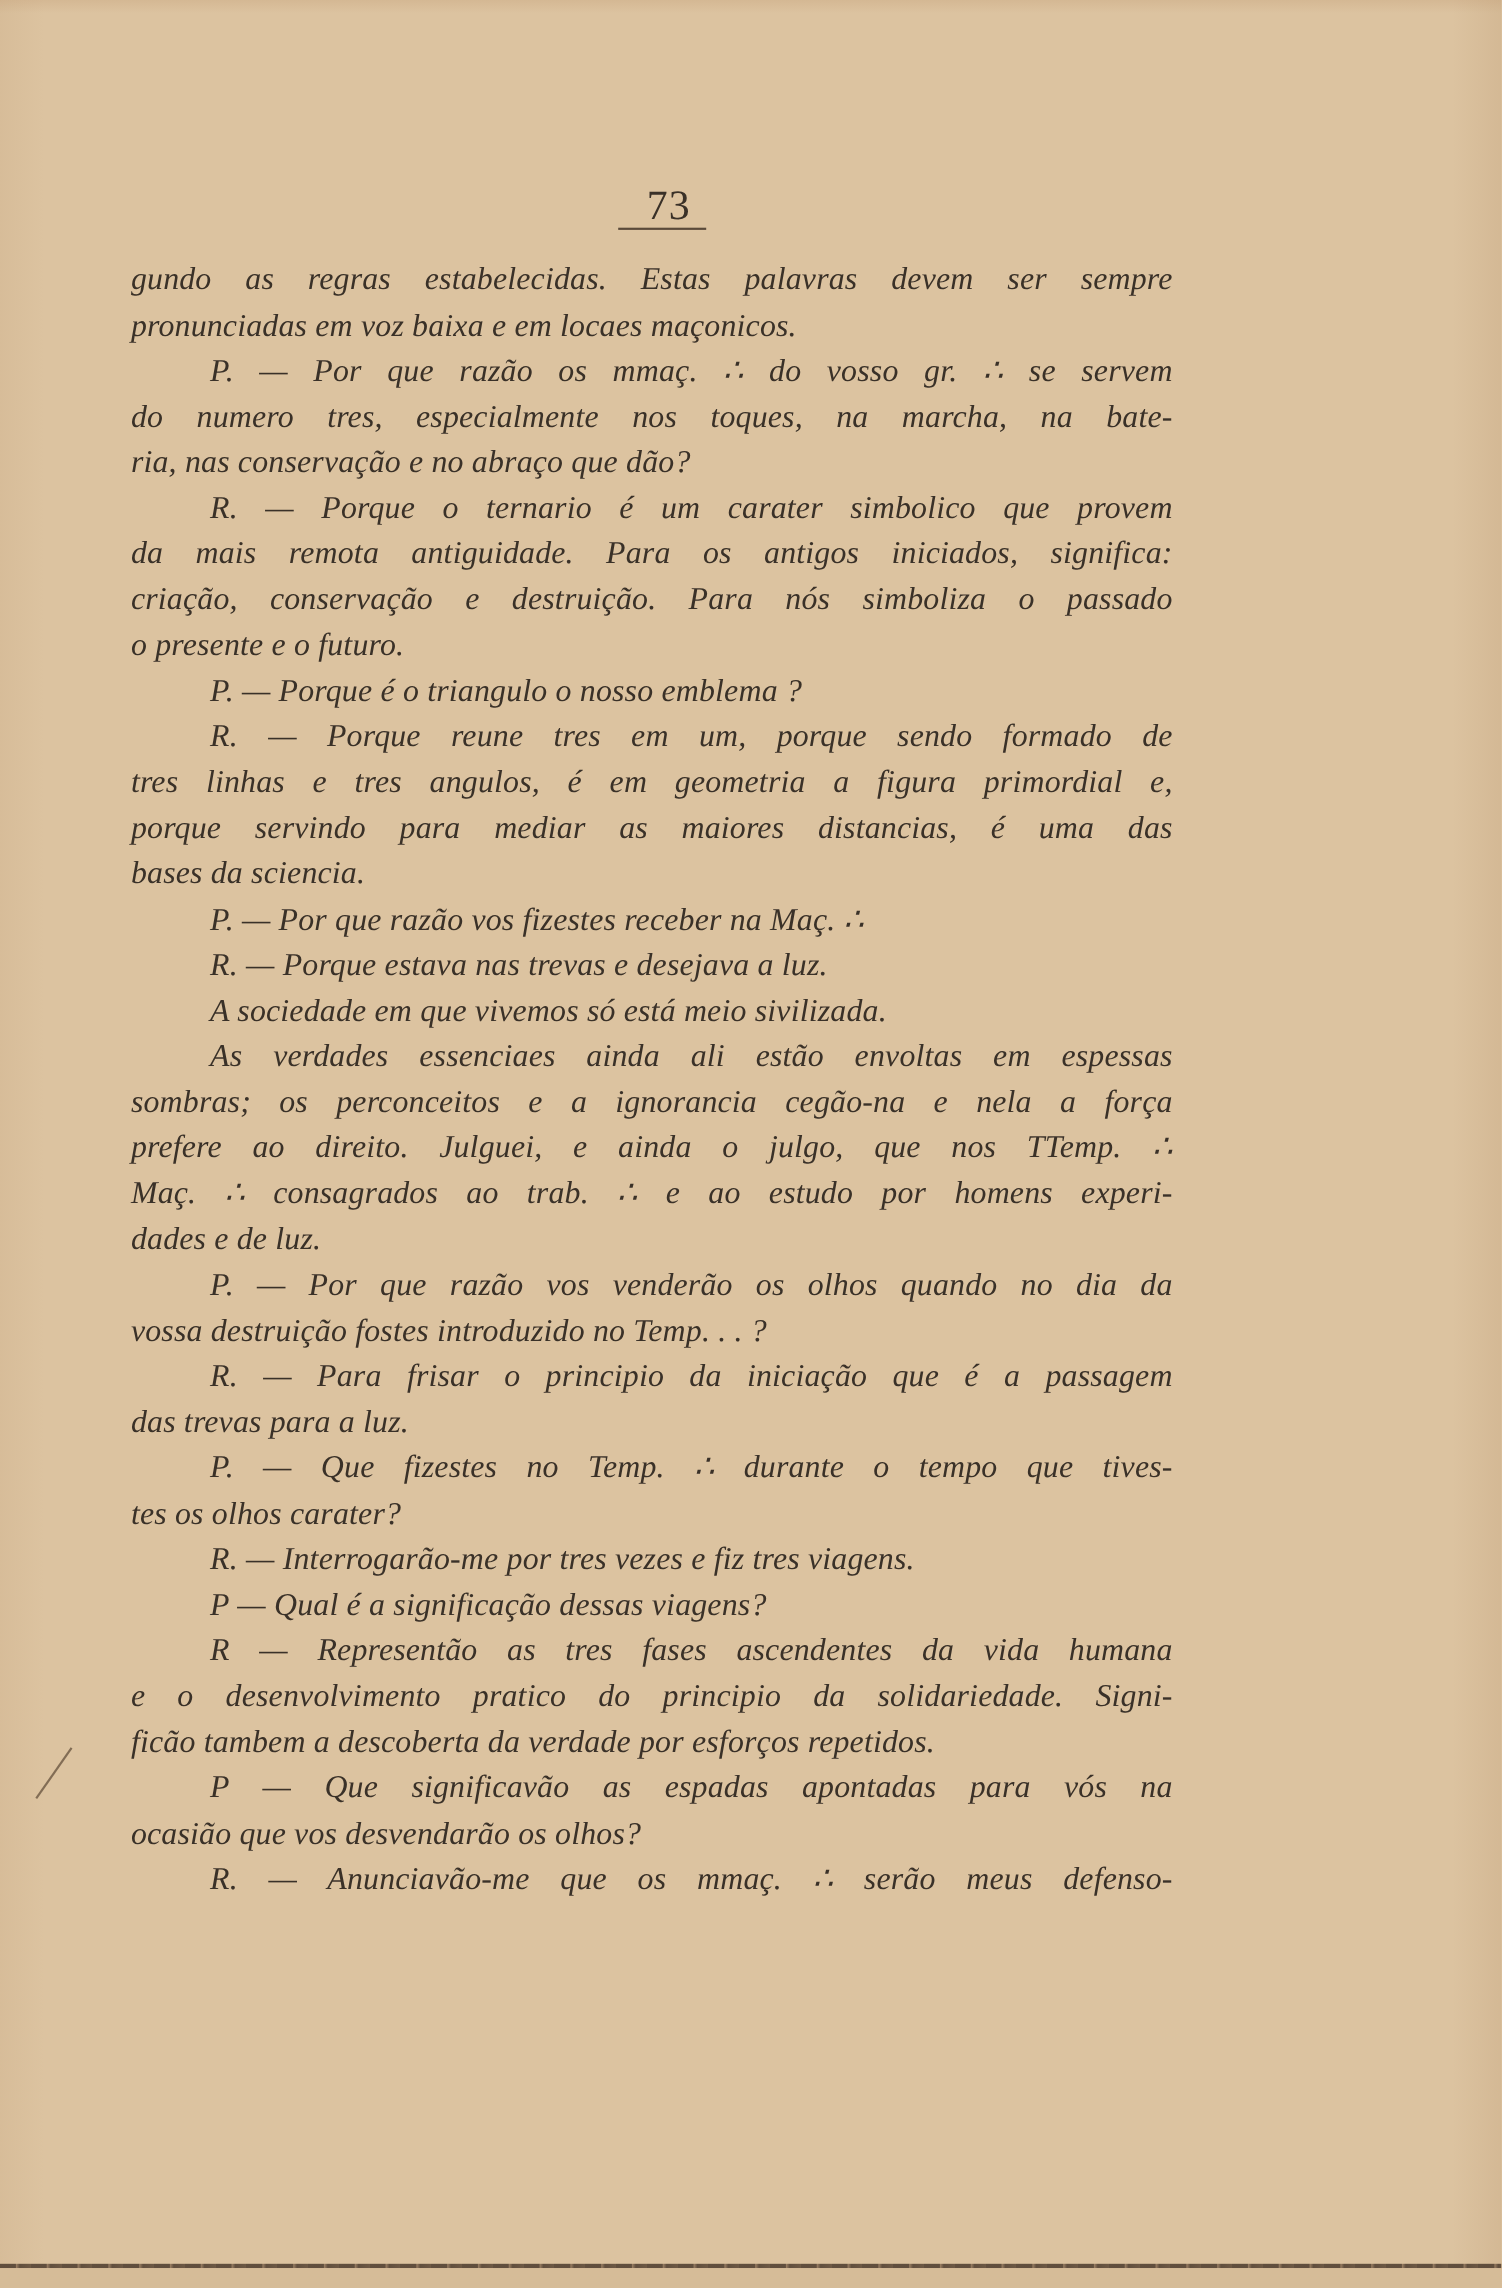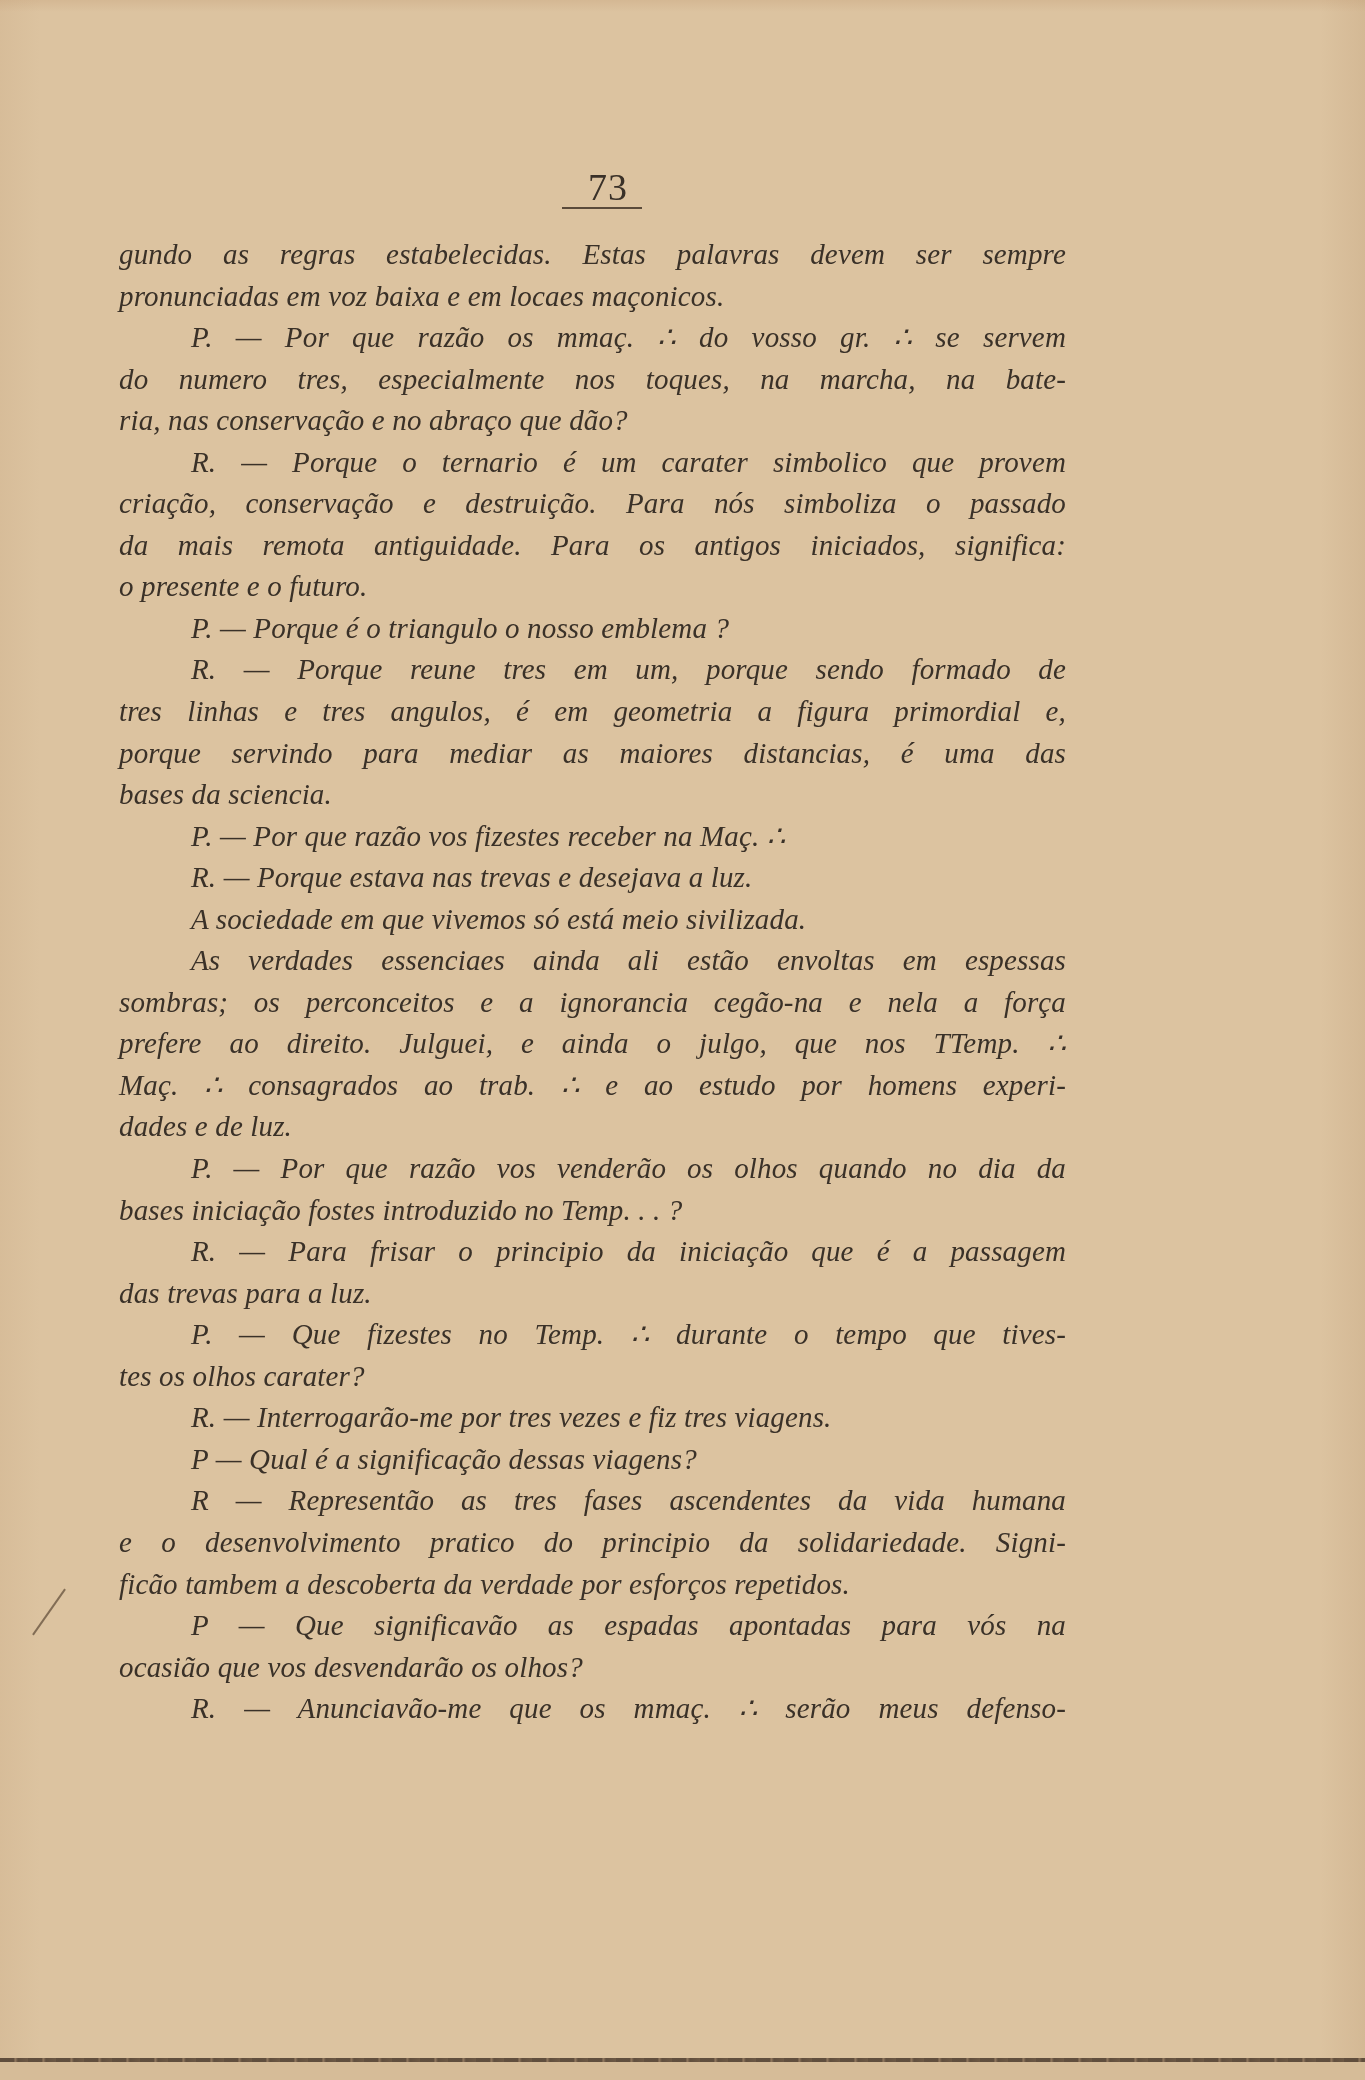--- a/index.html
+++ b/index.html
@@ -51,38 +51,38 @@
 <div class="page-number">73</div>
 <div class="page-number-rule"></div>
 
 <div class="text" id="text-block">
     <div class="line">gundo as regras estabelecidas. Estas palavras devem ser sempre</div>
     <div class="line last">pronunciadas em voz baixa e em locaes maçonicos.</div>
     <div class="line indent">P. — Por que razão os mmaç. ∴ do vosso gr. ∴ se servem</div>
     <div class="line">do numero tres, especialmente nos toques, na marcha, na bate-</div>
     <div class="line last">ria, nas conservação e no abraço que dão?</div>
     <div class="line indent">R. — Porque o ternario é um carater simbolico que provem</div>
+    <div class="line">da mais remota antiguidade. Para os antigos iniciados, significa:</div>
     <div class="line">criação, conservação e destruição. Para nós simboliza o passado</div>
-    <div class="line">da mais remota antiguidade. Para os antigos iniciados, significa:</div>
     <div class="line last">o presente e o futuro.</div>
     <div class="line indent last">P. — Porque é o triangulo o nosso emblema ?</div>
     <div class="line indent">R. — Porque reune tres em um, porque sendo formado de</div>
     <div class="line">tres linhas e tres angulos, é em geometria a figura primordial e,</div>
     <div class="line">porque servindo para mediar as maiores distancias, é uma das</div>
     <div class="line last">bases da sciencia.</div>
     <div class="line indent last">P. — Por que razão vos fizestes receber na Maç. ∴</div>
     <div class="line indent last">R. — Porque estava nas trevas e desejava a luz.</div>
     <div class="line indent last">A sociedade em que vivemos só está meio sivilizada.</div>
     <div class="line indent">As verdades essenciaes ainda ali estão envoltas em espessas</div>
     <div class="line">sombras; os perconceitos e a ignorancia cegão-na e nela a força</div>
     <div class="line">prefere ao direito. Julguei, e ainda o julgo, que nos TTemp. ∴</div>
     <div class="line">Maç. ∴ consagrados ao trab. ∴ e ao estudo por homens experi-</div>
     <div class="line last">dades e de luz.</div>
     <div class="line indent">P. — Por que razão vos venderão os olhos quando no dia da</div>
-    <div class="line last">bases iniciação fostes introduzido no Temp. . . ?</div>
+    <div class="line last">vossa destruição fostes introduzido no Temp. . . ?</div>
     <div class="line indent">R. — Para frisar o principio da iniciação que é a passagem</div>
     <div class="line last">das trevas para a luz.</div>
     <div class="line indent">P. — Que fizestes no Temp. ∴ durante o tempo que tives-</div>
     <div class="line last">tes os olhos carater?</div>
     <div class="line indent last">R. — Interrogarão-me por tres vezes e fiz tres viagens.</div>
     <div class="line indent last">P — Qual é a significação dessas viagens?</div>
     <div class="line indent">R — Representão as tres fases ascendentes da vida humana</div>
     <div class="line">e o desenvolvimento pratico do principio da solidariedade. Signi-</div>
     <div class="line last">ficão tambem a descoberta da verdade por esforços repetidos.</div>
     <div class="line indent">P — Que significavão as espadas apontadas para vós na</div>

